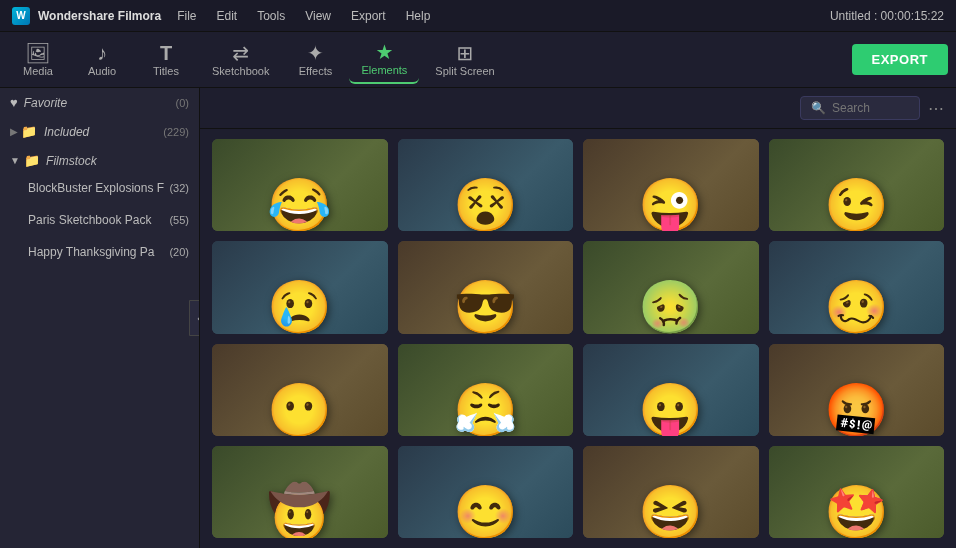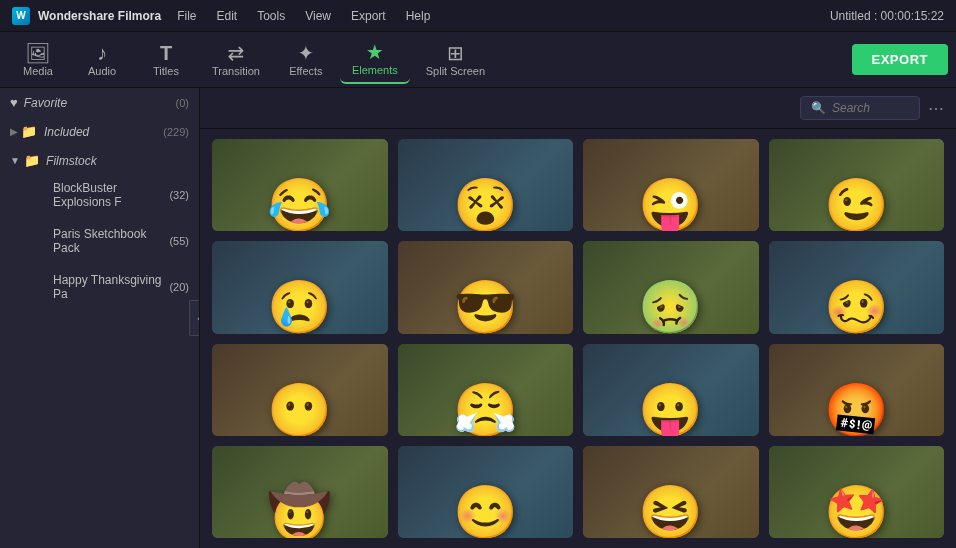--- a/index.html
+++ b/index.html
@@ -26,36 +26,36 @@
     #main { display: flex; height: calc(548px - 32px - 56px); }
 
     
     #sidebar { width: 200px; background: #252535; border-right: 1px solid #111; overflow-y: auto; flex-shrink: 0; position: relative; }
     .sidebar-item { display: flex; align-items: center; padding: 7px 10px; cursor: pointer; color: #bbb; font-size: 12px; }
     .sidebar-item .item-icon { margin-right: 6px; font-size: 13px; }
     .sidebar-item .item-label { flex: 1; font-style: italic; }
     .sidebar-item .item-count { color: #777; font-size: 11px; margin-left: 4px; }
     .sidebar-item .chevron { color: #777; font-size: 10px; margin-right: 4px; }
 
-    .sidebar-sub-item { padding: 6px 10px 12px 28px; cursor: pointer; color: #bbb; font-size: 12px; display: flex; align-items: center; margin-left: 25px; }
+    .sidebar-sub-item { padding: 6px 10px 12px 28px; cursor: pointer; color: #bbb; font-size: 12px; display: flex; align-items: center; }
     .sidebar-sub-item.selected { background: #c0392b; color: white; border-radius: 4px; margin: 1px 4px; padding: 5px 10px 5px 24px; border: 2px solid #e74c3c; }
     .sidebar-sub-item .sub-label { flex: 1; }
     .sidebar-sub-item .sub-count { color: #aaa; font-size: 11px; }
     .sidebar-sub-item.selected .sub-count { color: #ffd; }
 
     
     #collapse-arrow { position: absolute; right: -10px; top: 50%; transform: translateY(-50%); width: 20px; height: 36px; background: #2a2a3e; border: 1px solid #444; border-radius: 0 4px 4px 0; display: flex; align-items: center; justify-content: center; cursor: pointer; color: #aaa; z-index: 10; font-size: 11px; }
 
     
     #content { flex: 1; background: #1e1e2e; display: flex; flex-direction: column; overflow: hidden; }
 
     
     #search-bar { padding: 8px 12px; display: flex; align-items: center; justify-content: flex-end; gap: 8px; border-bottom: 1px solid #111; }
     .search-box { background: #2a2a3e; border: 1px solid #3a3a5e; border-radius: 4px; padding: 4px 10px; color: #ccc; font-size: 12px; width: 120px; display: flex; align-items: center; gap: 6px; }
-    .search-box input { background: transparent; border: none; outline: none; color: #ccc; font-size: 12px; width: 80px; font-style: italic; }
+    .search-box input { background: transparent; border: none; outline: none; color: #ccc; font-size: 12px; width: 80px; }
     .grid-icon { color: #888; font-size: 16px; cursor: pointer; }
 
     
     #grid { flex: 1; overflow-y: auto; padding: 10px 12px; display: grid; grid-template-columns: repeat(4, 1fr); gap: 10px; align-content: start; }
     .grid-item { background: #2a2a3e; border-radius: 6px; overflow: hidden; cursor: pointer; }
     .grid-thumb { width: 100%; height: 100px; position: relative; overflow: hidden; background: #333; }
     .grid-thumb .bg-scene { width: 100%; height: 100%; background: linear-gradient(135deg, #3a4a3a 0%, #5a6a4a 50%, #4a5a3a 100%); position: absolute; }
     .grid-thumb .emoji { position: absolute; bottom: 8px; left: 50%; transform: translateX(-50%); font-size: 52px; line-height: 1; filter: drop-shadow(2px 2px 4px rgba(0,0,0,0.5)); }
   </style>
 </head>
@@ -85,21 +85,21 @@
   <div class="tool-btn">
     <span class="icon">♪</span>
     <span class="label">Audio</span>
   </div>
   <div class="tool-btn">
     <span class="icon" style="font-size:20px;font-weight:bold;">T</span>
     <span class="label">Titles</span>
   </div>
   <div class="tool-btn">
     <span class="icon">⇄</span>
-    <span class="label">Transition</span>
+    <span class="label">Sketchbook</span>
   </div>
   <div class="tool-btn">
     <span class="icon">✦</span>
     <span class="label">Effects</span>
   </div>
   <div class="tool-btn active" style="color: rgb(78, 203, 113); border-bottom: 2px solid rgb(78, 203, 113);">
     <span class="icon">★</span>
     <span class="label">Elements</span>
   </div>
   <div class="tool-btn">

